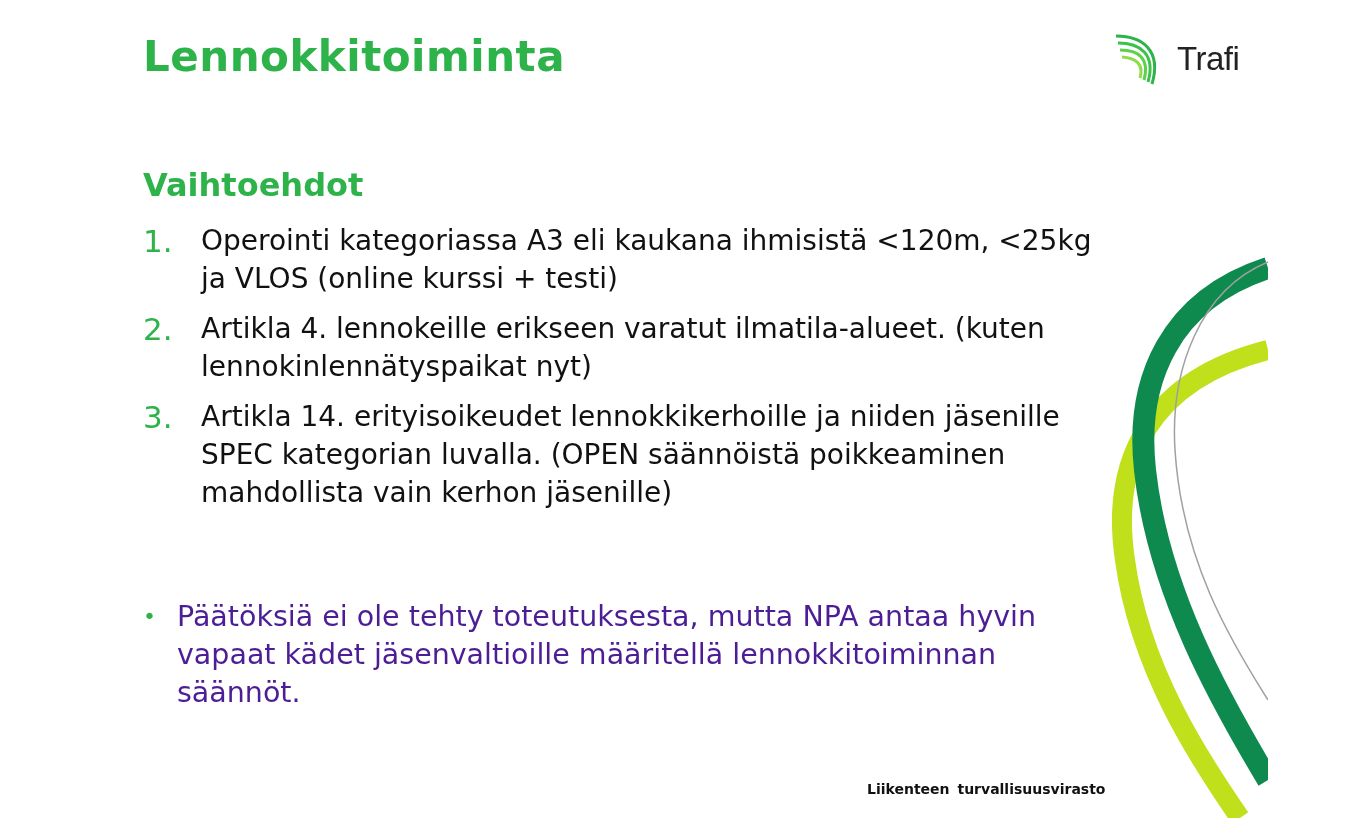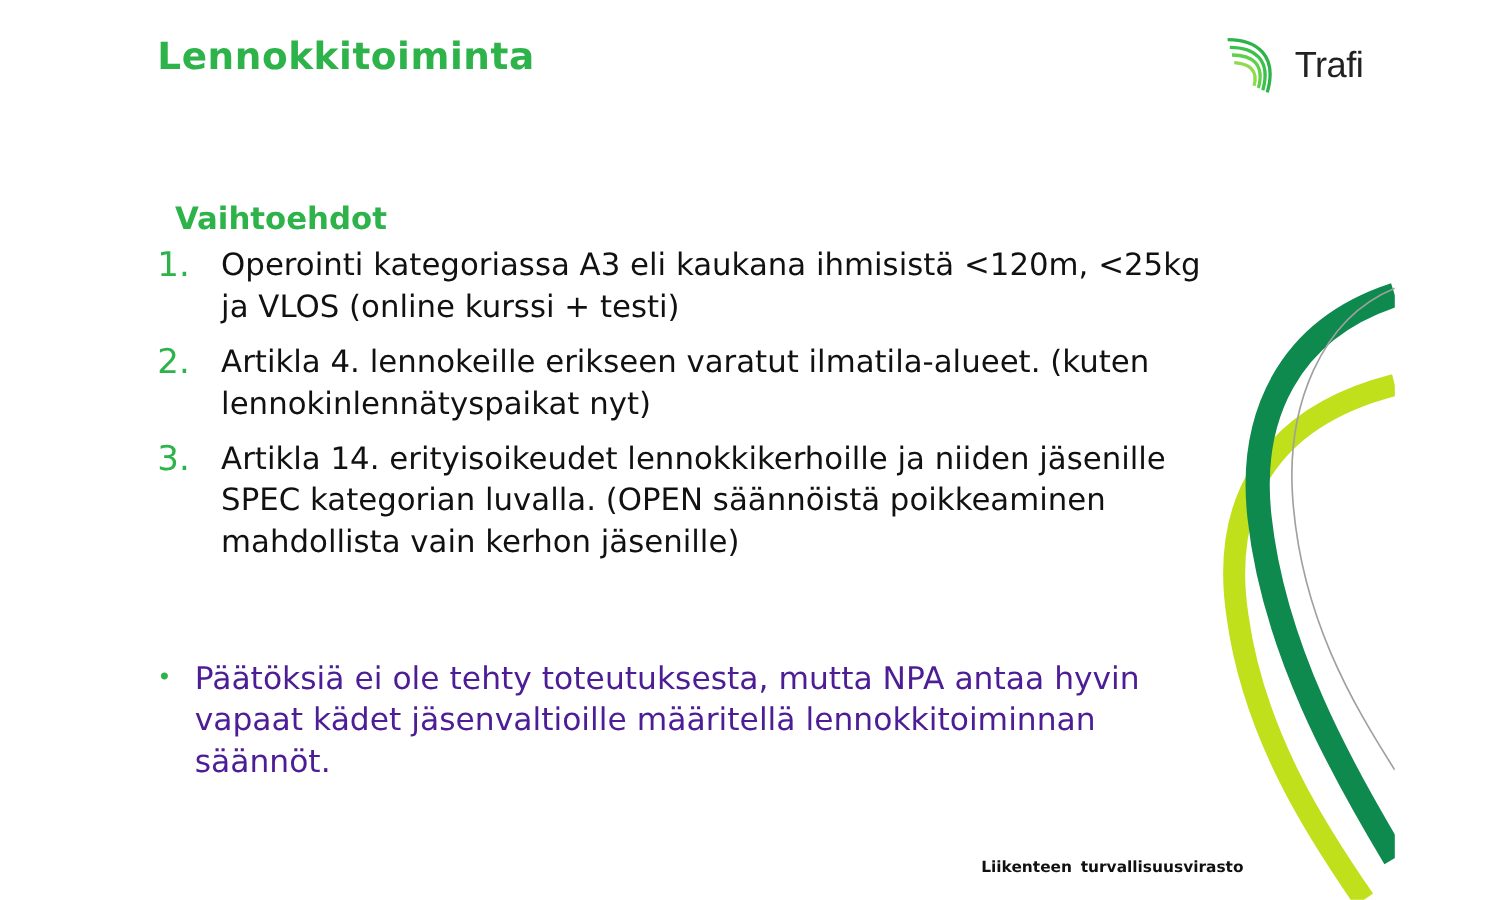--- a/index.html
+++ b/index.html
@@ -1,29 +1,29 @@
 <!DOCTYPE html>
 <html><head>
   <meta charset="utf-8">
   <style>
     html, body { margin: 0; padding: 0; background: #ffffff; }
     body { width: 1370px; height: 818px; position: relative; overflow: hidden; font-family: "DejaVu Sans", sans-serif; }
     .slide { position: absolute; left: 0; top: 0; width: 1268px; height: 818px; background: #ffffff; overflow: hidden; }
-    .title { position: absolute; left: 143px; top: 32px; font-size: 34px; font-weight: bold; color: #2db34a; letter-spacing: 0.5px; margin: 0; }
+    .title { position: absolute; left: 143px; top: 32px; font-size: 42px; font-weight: bold; color: #2db34a; letter-spacing: 0.5px; margin: 0; }
     .logo { position: absolute; left: 1112px; top: 30px; width: 150px; height: 60px; }
     .logo-text { position: absolute; left: 65px; top: 10px; font-family: "Liberation Sans", sans-serif; font-size: 33px; color: #222; letter-spacing: -0.5px; }
-    .subtitle { position: absolute; left: 143px; top: 166px; font-size: 28px; font-weight: bold; color: #2db34a; margin: 16px; }
+    .subtitle { position: absolute; left: 143px; top: 166px; font-size: 32px; font-weight: bold; color: #2db34a; margin: 0; }
     .numlist { position: absolute; left: 143px; top: 222px; width: 980px; margin: 0; padding: 0; list-style: none; }
     .numitem { display: flex; margin-bottom: 12px; }
     .num { width: 58px; flex: 0 0 58px; font-size: 31px; color: #2db34a; line-height: 38px; }
     .itemtext { font-size: 28px; color: #111; line-height: 38px; }
     .bullet { position: absolute; left: 143px; top: 598px; width: 960px; display: flex; }
     .dot { width: 34px; flex: 0 0 34px; font-size: 22px; color: #2db34a; line-height: 38px; }
     .bullettext { font-size: 28.5px; color: #4c1d95; line-height: 38px; }
-    .footer { position: absolute; left: 892px; top: 781px; font-family: "DejaVu Sans", sans-serif; font-size: 14px; font-weight: bold; color: #111; word-spacing: 3px; }
+    .footer { position: absolute; left: 867px; top: 781px; font-family: "DejaVu Sans", sans-serif; font-size: 14px; font-weight: bold; color: #111; word-spacing: 3px; }
     .swoosh { position: absolute; left: 0; top: 0; }
   </style>
 </head>
 <body>
 
 <div class="slide">
 
   <svg class="swoosh" width="1268" height="818" viewBox="0 0 1268 818">
     <path d="M1268 540 C 1170 570, 1110 650, 1150 818" fill="none" stroke="none"></path>
 

